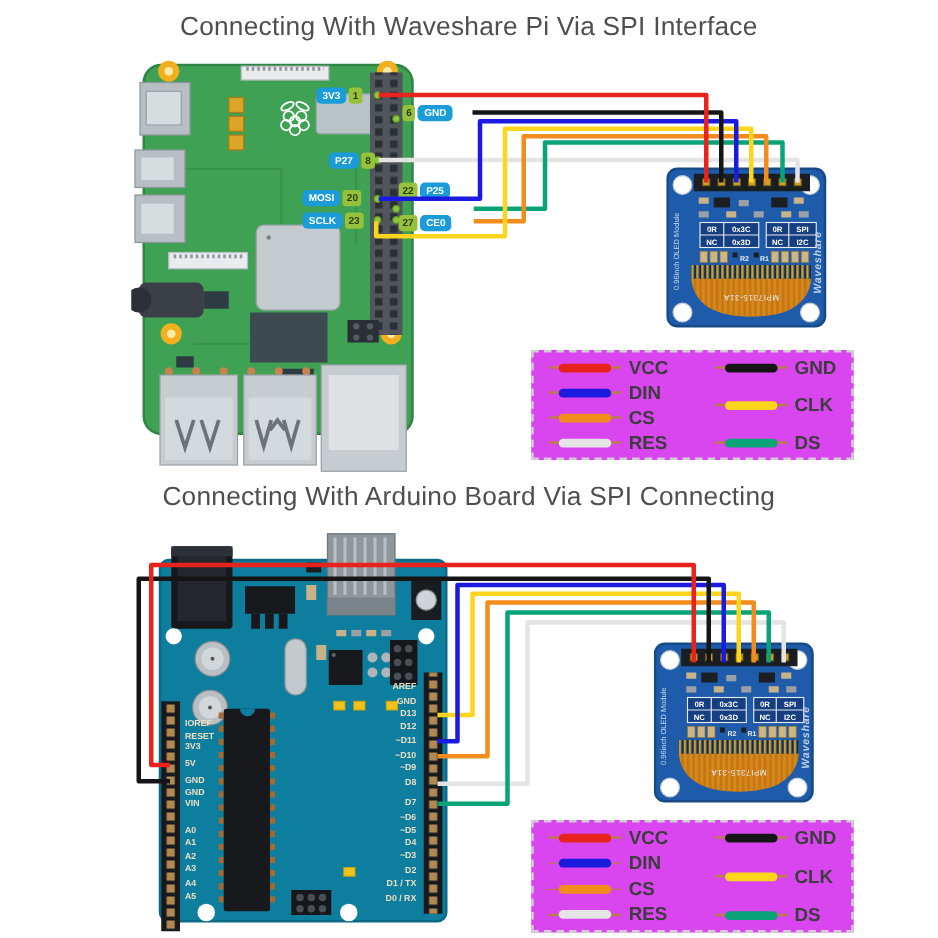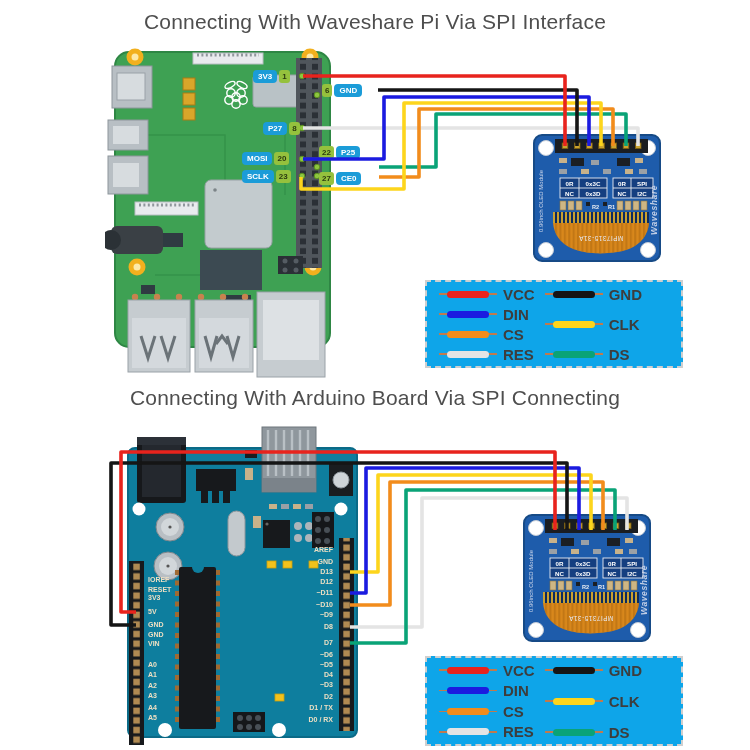--- a/index.html
+++ b/index.html
@@ -15,21 +15,21 @@
   .cb{background:#1b9cd8;color:#fff;font-size:8px;font-weight:bold;line-height:11px;
       padding:1px 5px;border-radius:4px;white-space:nowrap;}
   .cg{background:#95c13d;color:#2c3b10;font-size:8px;font-weight:bold;line-height:11px;
       padding:1px 3px;border-radius:3px;white-space:nowrap;}
   
   .apin{position:absolute;font-size:7px;font-weight:bold;color:#ecdfc3;line-height:8px;}
   .apin.r{left:281px;width:52px;text-align:right;}
   .apin.l{left:148px;width:52px;text-align:left;}
   
   .legend{position:absolute;border:2px dashed #cfcfcf;display:flex;box-sizing:border-box;
-          padding:6px 12px;justify-content:flex-start;background:#0ea5e9;gap:10px;}
+          padding:6px 12px;justify-content:space-between;background:#d946ef;gap:10px;}
   .legend-col{display:flex;flex-direction:column;justify-content:space-between;}
   .legend-item{display:flex;align-items:center;gap:6px;height:12px;}
   .lwire{position:relative;width:58px;height:8px;flex:none;}
   .lwire::before{content:'';position:absolute;left:0;right:0;top:3.2px;height:1.6px;
                  background:#c07a4e;}
   .lcore{position:absolute;left:8px;right:8px;top:0.5px;height:7px;border-radius:4px;}
   .llabel{font-size:15px;font-weight:600;color:#3d3d3d;}
 </style>
 </head>
 <body>

